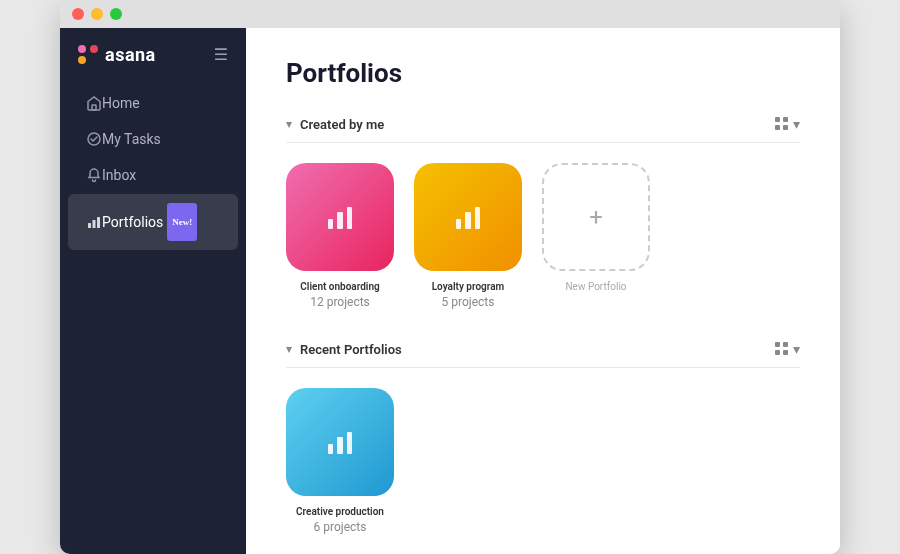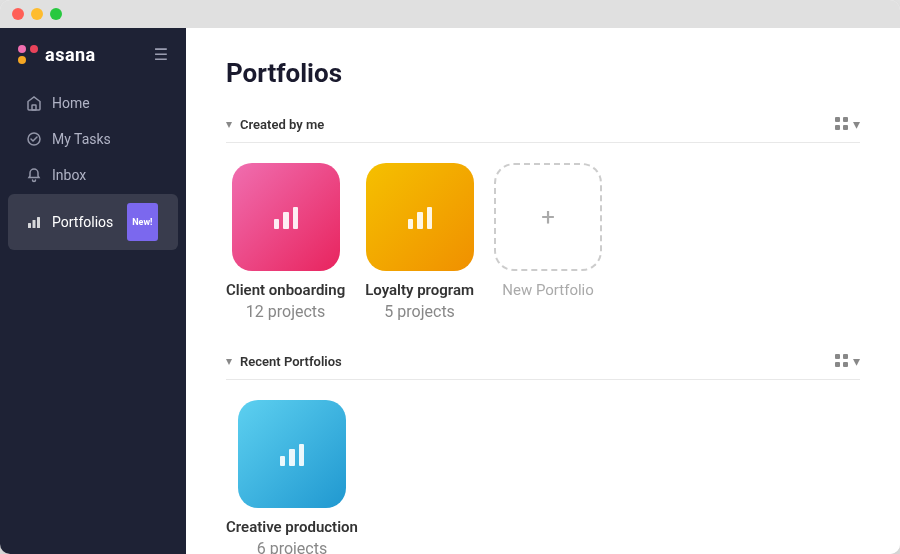--- a/index.html
+++ b/index.html
@@ -5,21 +5,21 @@
     * { box-sizing: border-box; margin: 0; padding: 0; }
     body {
       font-family: -apple-system, BlinkMacSystemFont, 'Segoe UI', Roboto, sans-serif;
       background: #e8e8e8;
       display: flex;
       justify-content: center;
       align-items: center;
       height: 100vh;
     }
     .window {
-      width: 900px;
+      width: 780px;
       height: 554px;
       background: #f5f5f5;
       border-radius: 10px;
       overflow: hidden;
       display: flex;
       flex-direction: column;
       box-shadow: 0 8px 30px rgba(0,0,0,0.2);
     }
     .titlebar {
       height: 28px;
@@ -82,21 +82,20 @@
       letter-spacing: 0.5px;
     }
     .hamburger {
       color: #9a9db0;
       font-size: 16px;
       cursor: pointer;
     }
     .nav-item {
       display: flex;
       align-items: center;
-      gap: 10px;
       padding: 9px 18px;
       color: #b0b3c5;
       font-size: 14px;
       cursor: pointer;
       border-radius: 6px;
       margin: 1px 8px;
       text-align: center;
     }
     .nav-item.active {
       background: rgba(255,255,255,0.12);
@@ -111,20 +110,21 @@
       opacity: 0.8;
     }
     .new-badge {
       background: #7b68ee;
       color: white;
       font-size: 9px;
       font-weight: 700;
       padding: 14px 5px;
       border-radius: 3px;
       margin-left: 4px;
+      font-family: Liberation Serif, serif;
     }
     .main-content {
       flex: 1;
       background: #ffffff;
       overflow-y: auto;
       padding: 30px 40px;
     }
     .page-title {
       font-size: 26px;
       font-weight: 700;
@@ -194,28 +194,28 @@
       align-items: center;
       justify-content: center;
       margin-bottom: 10px;
       transition: transform 0.15s;
     }
     .portfolio-icon svg {
       width: 40px;
       height: 40px;
     }
     .portfolio-card-name {
-      font-size: 15px;
+      font-size: 10px;
       font-weight: 600;
       color: #333;
       text-align: center;
       margin-bottom: 3px;
     }
     .portfolio-card-count {
-      font-size: 16px;
+      font-size: 12px;
       color: #888;
       text-align: center;
     }
     .new-portfolio-card .portfolio-icon {
       background: transparent;
       border: 2px dashed #cccccc;
     }
     .new-portfolio-plus {
       font-size: 24px;
       color: #aaaaaa;

